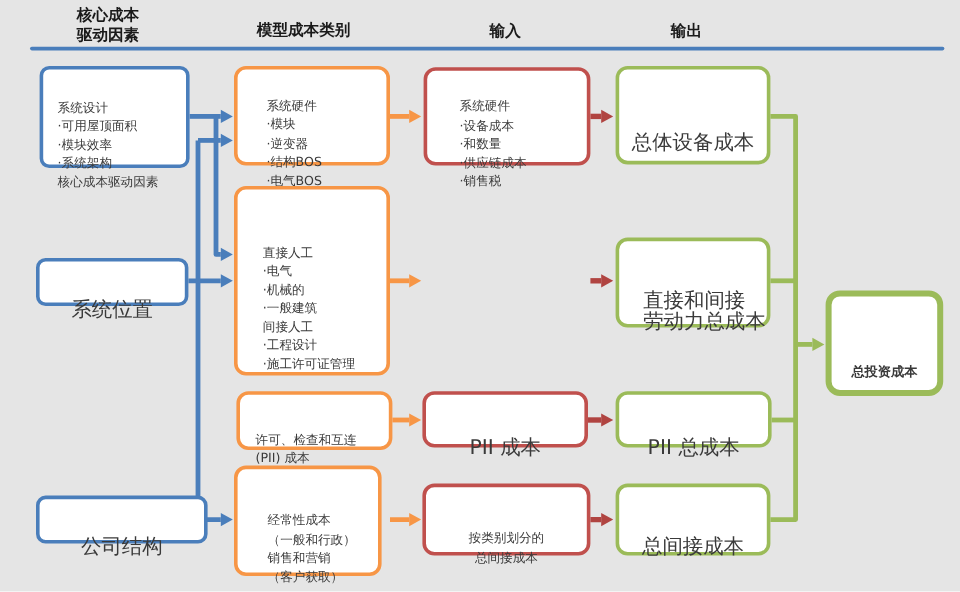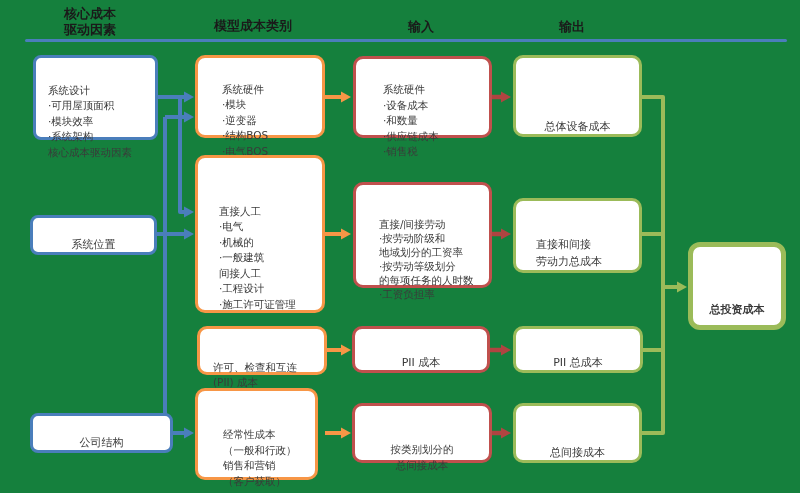--- a/index.html
+++ b/index.html
@@ -1,17 +1,17 @@
 <!DOCTYPE html>
 <html style="--blue: #4A7EBB; --orange: #F79646; --red: #C0504D; --red_arrow: #B04441; --green: #9BBB59; --text: #3A3A3A;"><head>
 <meta charset="utf-8">
 <style>
   html,body{margin:0;padding:0;background:#fff;}
   #stage{
-    position:relative;width:800px;height:493px;background:#15803d;
+    position:relative;width:800px;height:493px;background:#e5e5e5;
     font-family:"DejaVu Sans",sans-serif;color:var(--text);overflow:hidden;
   }
   .title{
     position:absolute;font-weight:bold;font-size:13px;line-height:16px;
     color:#1a1a1a;white-space:pre-line;
   }
   #divider{
     position:absolute;left:25px;top:39px;width:762px;height:3px;
     background:var(--blue);border-radius:2px;
   }
@@ -28,21 +28,21 @@
     position:absolute;box-sizing:border-box;z-index:1;background:#fff;
     border:3px solid #999;border-radius:10px;display:flex;align-items:center;
     font-size:10.5px;line-height:15.5px;color:var(--text);
   }
   .box .txt{white-space:pre-line;margin-top:48px;}
   .blue-box{border-color:var(--blue);border-radius:8px;}
   .orange-box{border-color:var(--orange);}
   .red-box{border-color:var(--red);}
   .green-box{border-color:var(--green);}
   .h-center{justify-content:center;text-align:center;}
-  .label-box{font-size:11px;align-items:flex-end;}
+  .label-box{font-size:17px;}
   #box-total-investment{border-width:5px;border-radius:12px;font-size:11px;font-weight:bold;}
 </style>
 </head>
 <body>
 
 <div id="stage">
 
   <div class="title" style="left:40px;top:6px;width:100px;text-align:center">核心成本
 驱动因素</div>
   <div class="title" style="left:214px;top:18px">模型成本类别</div>
@@ -135,28 +135,20 @@
 （客户获取）</div>
   </div>
 
   <div class="box red-box" style="left:353px;top:56px;width:139px;height:82px;padding-left:27px">
     <div class="txt">系统硬件
 ·设备成本
 ·和数量
 ·供应链成本
 ·销售税</div>
   </div>
-  <div class="box red-box" style="left:353px;top:182px;width:139px;height:106px;padding-left:23px;line-height:14px">
-    <div class="txt">直接/间接劳动
-·按劳动阶级和
-地域划分的工资率
-·按劳动等级划分
-的每项任务的人时数
-·工资负担率</div>
-  </div>
   <div class="box red-box h-center label-box" style="left:352px;top:326px;width:138px;height:47px">
     <div class="txt">PII 成本</div>
   </div>
   <div class="box red-box h-center" style="left:352px;top:403px;width:140px;height:60px;line-height:16px">
     <div class="txt">按类别划分的
 总间接成本</div>
   </div>
 
   <div class="box green-box h-center label-box" style="left:513px;top:55px;width:129px;height:82px">
     <div class="txt">总体设备成本</div>

